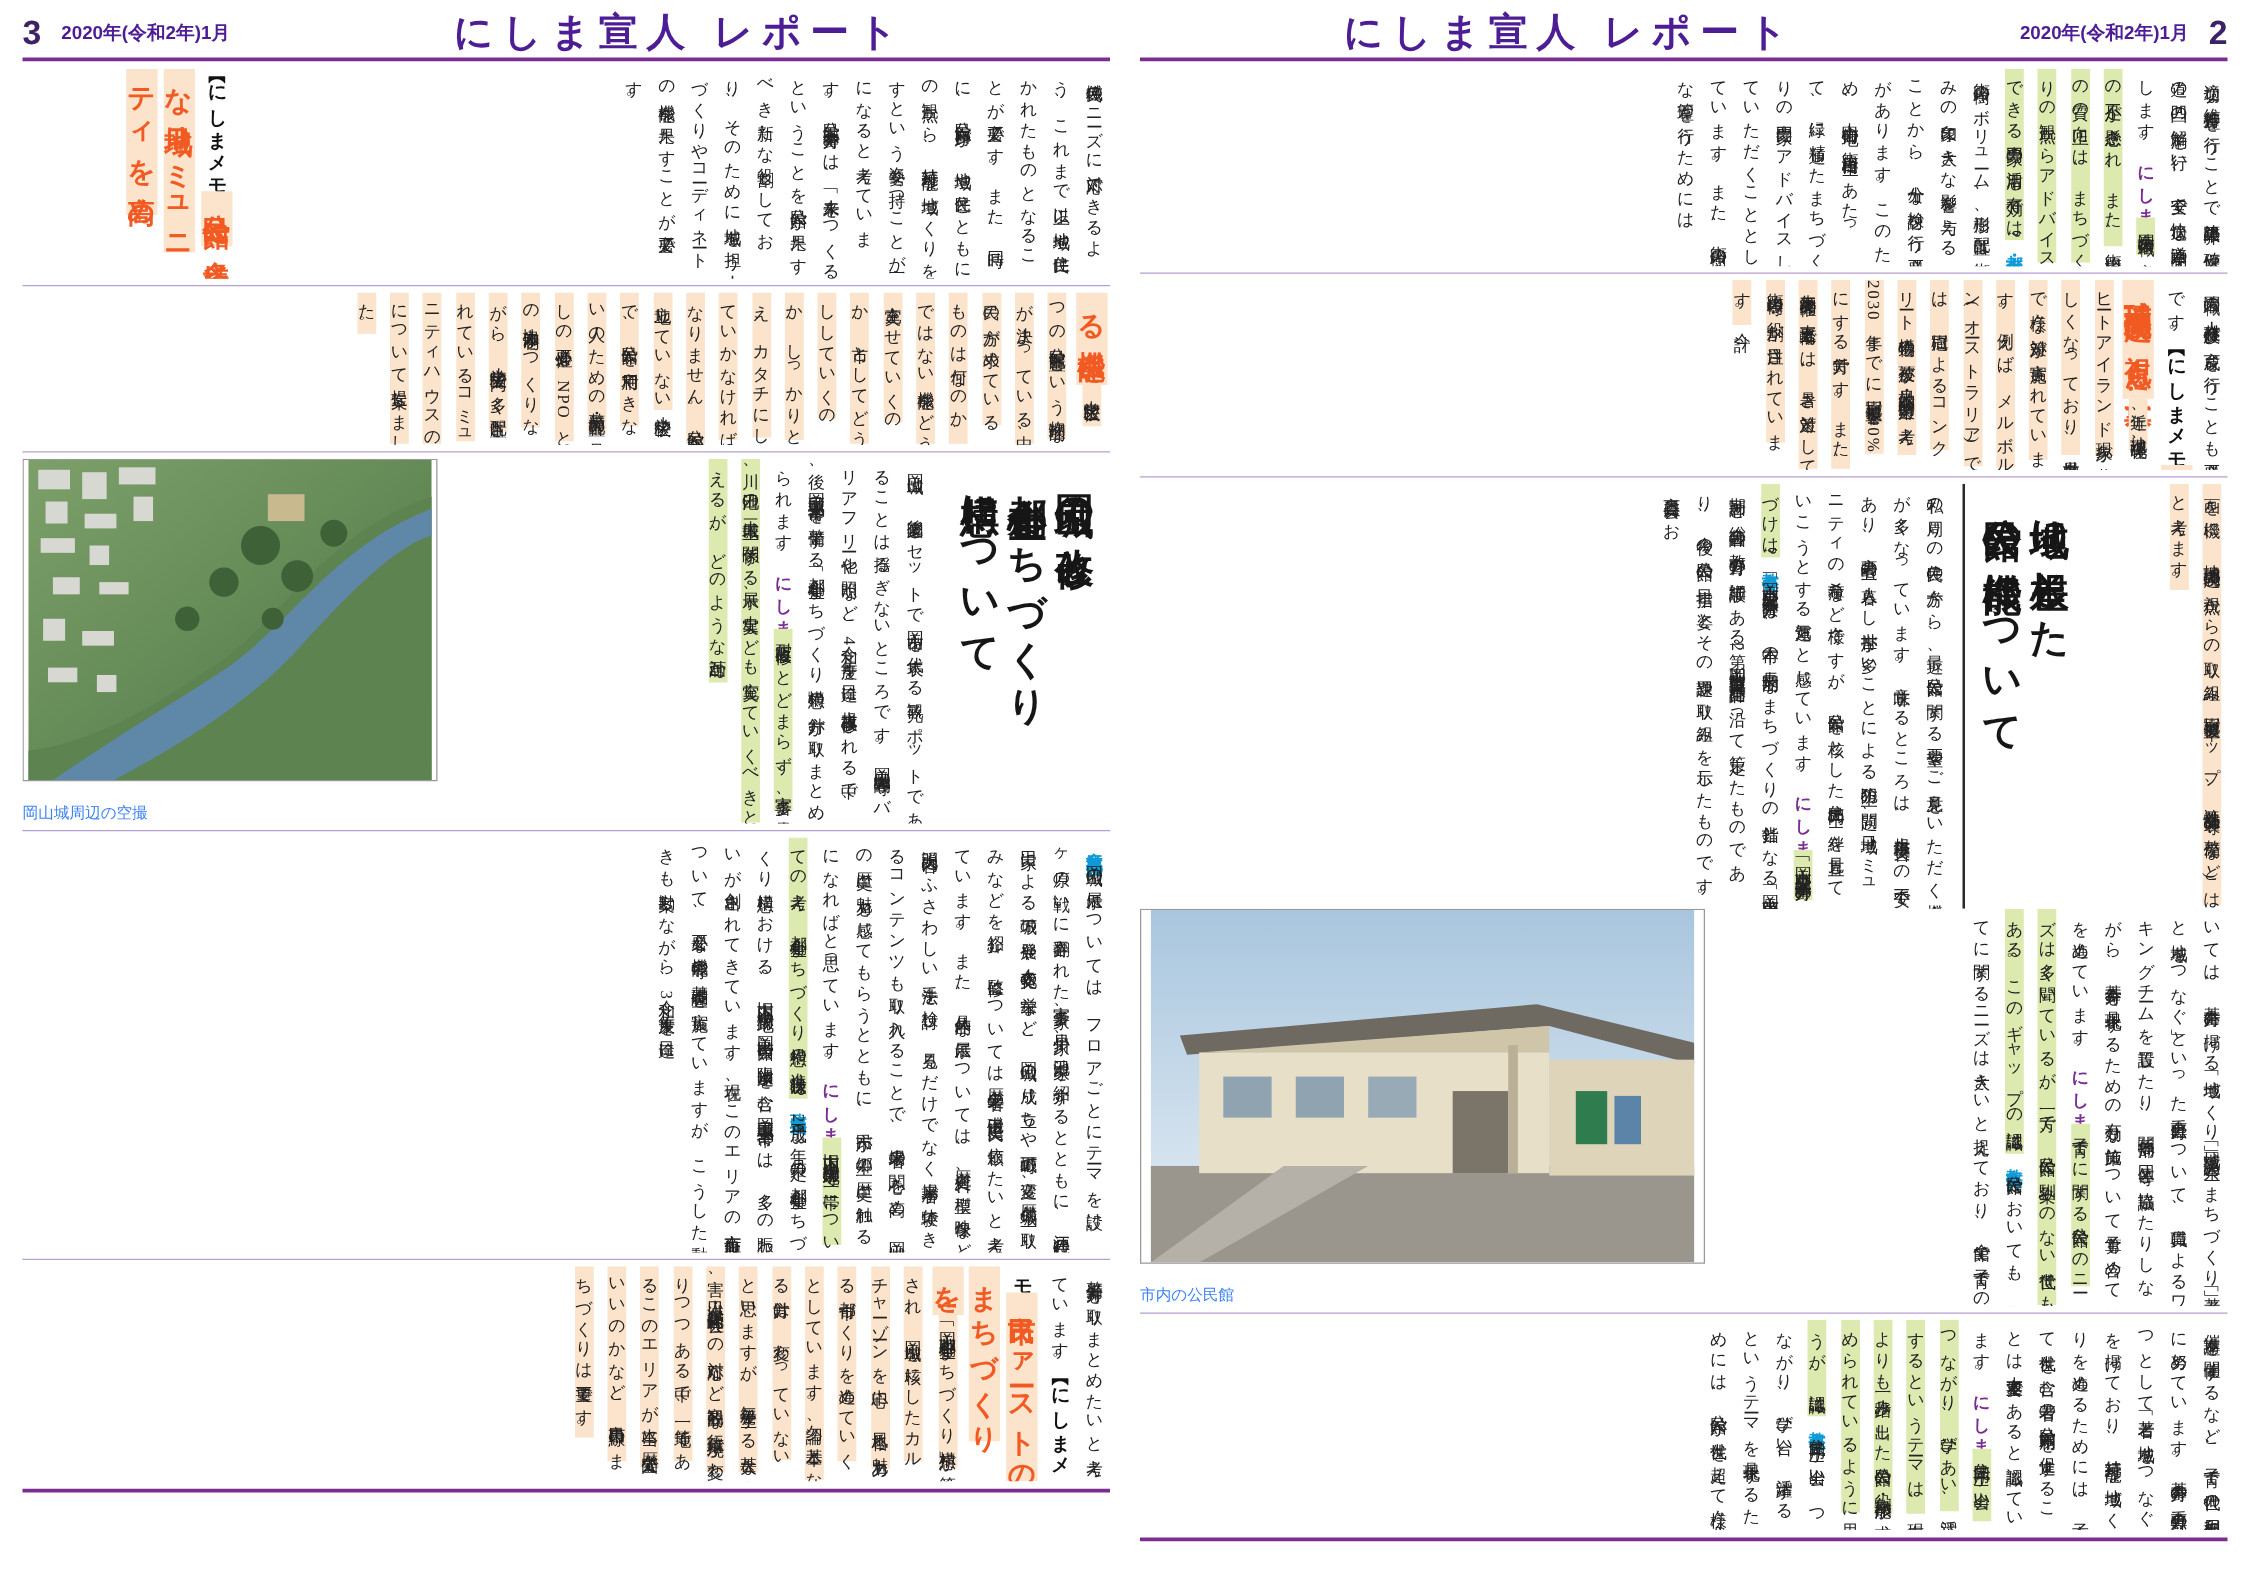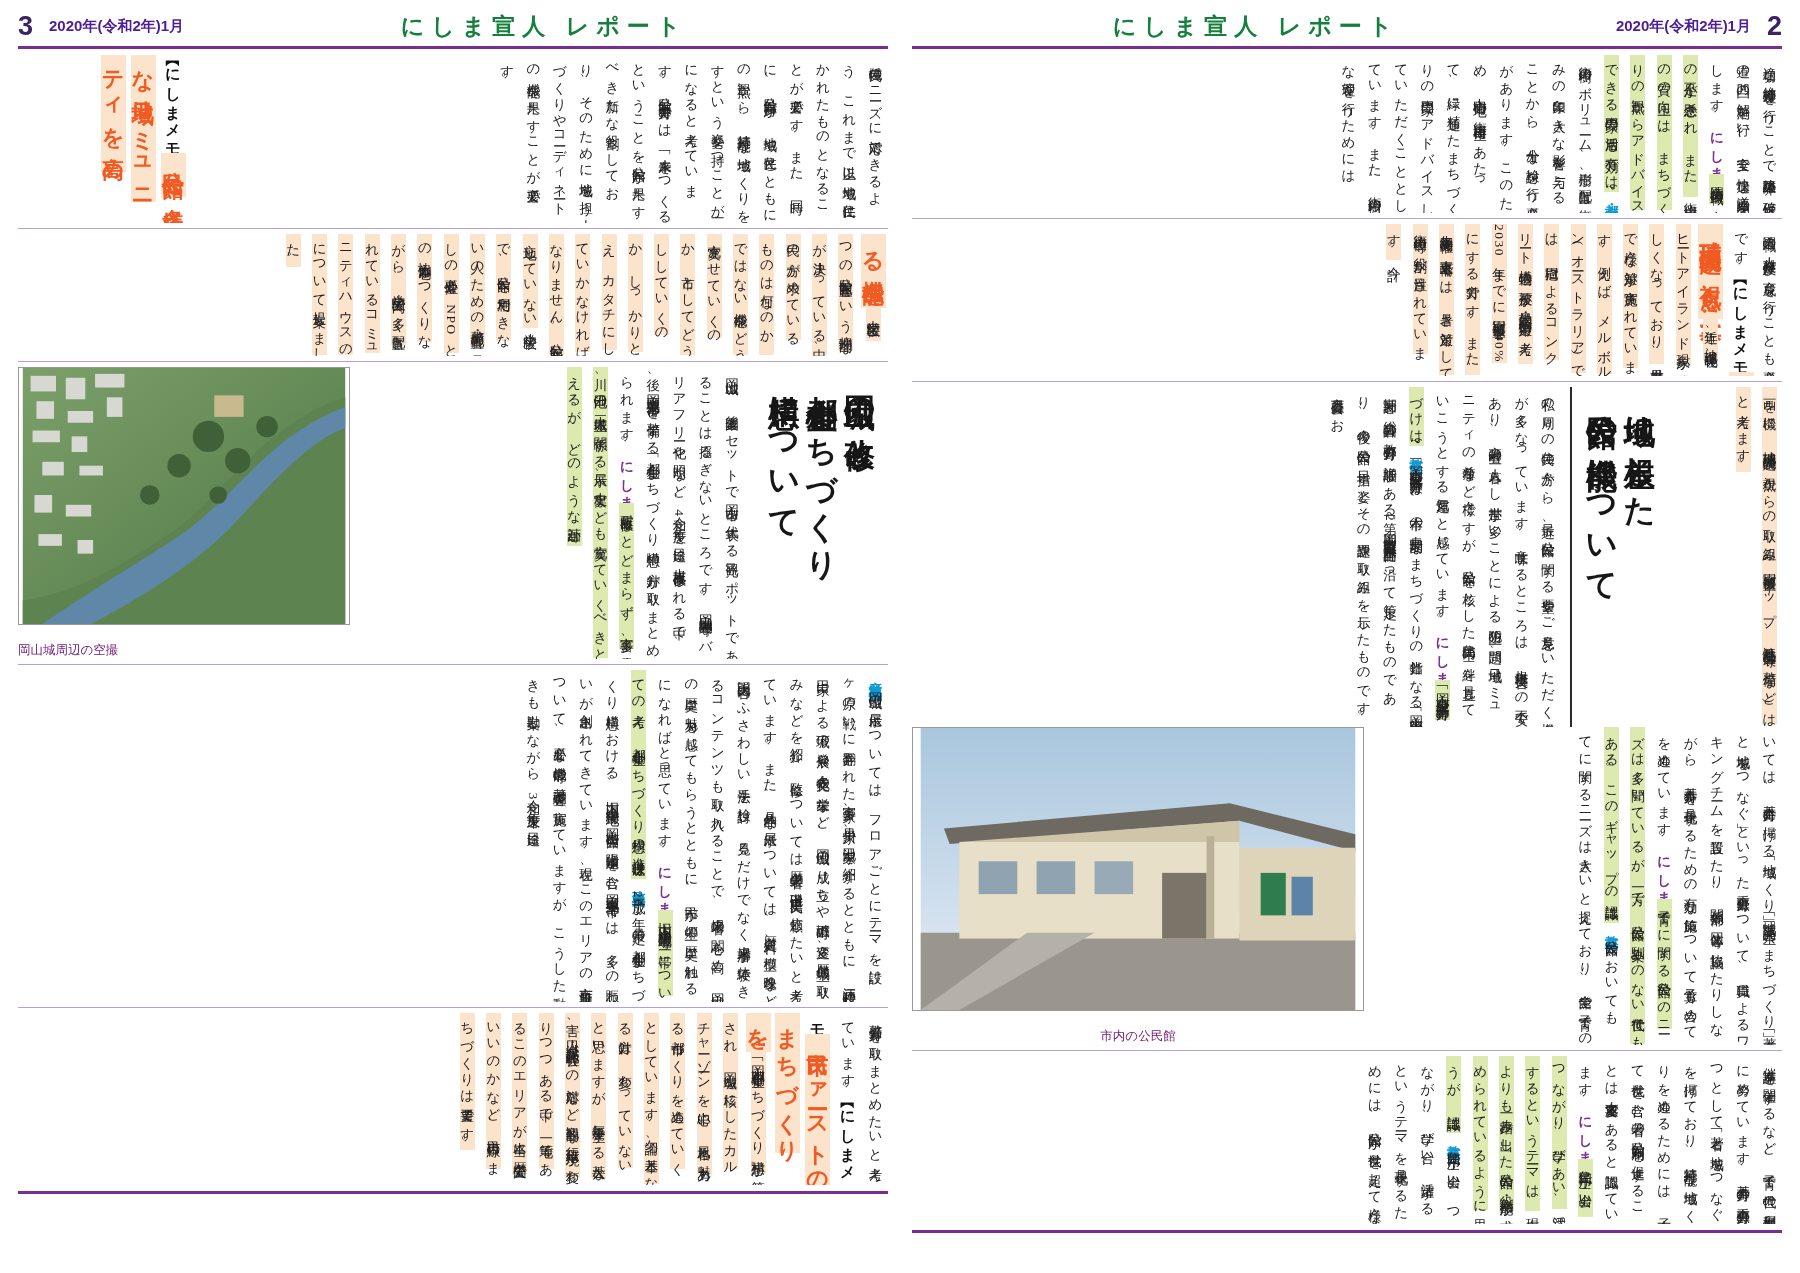--- a/index.html
+++ b/index.html
@@ -3,21 +3,21 @@
 <meta charset="utf-8">
 <style>
   html,body{margin:0;padding:0;background:#ffffff;}
   body{font-family:"Liberation Sans","DejaVu Sans",sans-serif;color:#231f20;}
   .spread{display:flex;gap:24px;padding:8px 18px 6px 18px;width:1800px;box-sizing:border-box;height:1273px;overflow:hidden;}
   .page{flex:1;display:flex;flex-direction:column;min-width:0;}
   
   .pghead{display:flex;align-items:center;gap:16px;height:36px;}
   .pagenum{font-size:27px;font-weight:bold;color:#3d2266;line-height:1;}
   .pdate{font-size:15px;font-weight:bold;color:#4c1d95;}
-  .logo{flex:1;text-align:center;font-size:23px;font-weight:bold;color:#15803d;letter-spacing:7px;}
+  .logo{flex:1;text-align:center;font-size:31px;font-weight:bold;color:#4c1d95;letter-spacing:7px;}
   .hrule{height:3px;background:#7b2e91;margin:2px 0 6px 0;}
   .hrule.bottom{margin-top:6px;}
   .bandrule{height:1px;background:#b79fd2;margin:5px 0;}
   
   .vband{writing-mode:vertical-rl;text-orientation:mixed;font-family:"Liberation Serif","DejaVu Serif",serif;
          font-size:13.5px;line-height:1.95;letter-spacing:1.5px;color:#222;overflow:hidden;}
   .vband span{padding:1px 0;}
   .r-plain{}
   .r-green{background:#dce9af;}
   .r-peach{background:#fce4cc;}
@@ -34,22 +34,22 @@
   .h-band1-2{height:158px;} .h-band2-2{height:152px;}
   .h-secA{height:340px;} .h-secB{height:318px;} .h-secC{height:168px;}
   .h-band1-3{height:168px;} .h-band2-3{height:122px;}
   .h-mid3{height:292px;} .h-bot1{height:332px;} .h-bot2{height:172px;}
   .memoblock{width:170px;flex:none;}
   .tailblock{width:104px;flex:none;}
   .grow{flex:1;min-width:0;}
   
   .photobox{flex:none;display:flex;flex-direction:column;}
   .photobox svg{display:block;border:1px solid #999;}
-  .caption{font-size:12.5px;color:#701a75;margin-top:17px;}
-  .caption.right{text-align:center;}
+  .caption{font-size:12.5px;color:#3b82f6;margin-top:17px;}
+  .caption.right{text-align:left;}
 </style>
 </head>
 <body>
 
 <div class="spread">
 
   <section class="page">
     <div class="pghead">
       <span class="pagenum">3</span>
       <span class="pdate">2020年(令和2年)1月</span>

